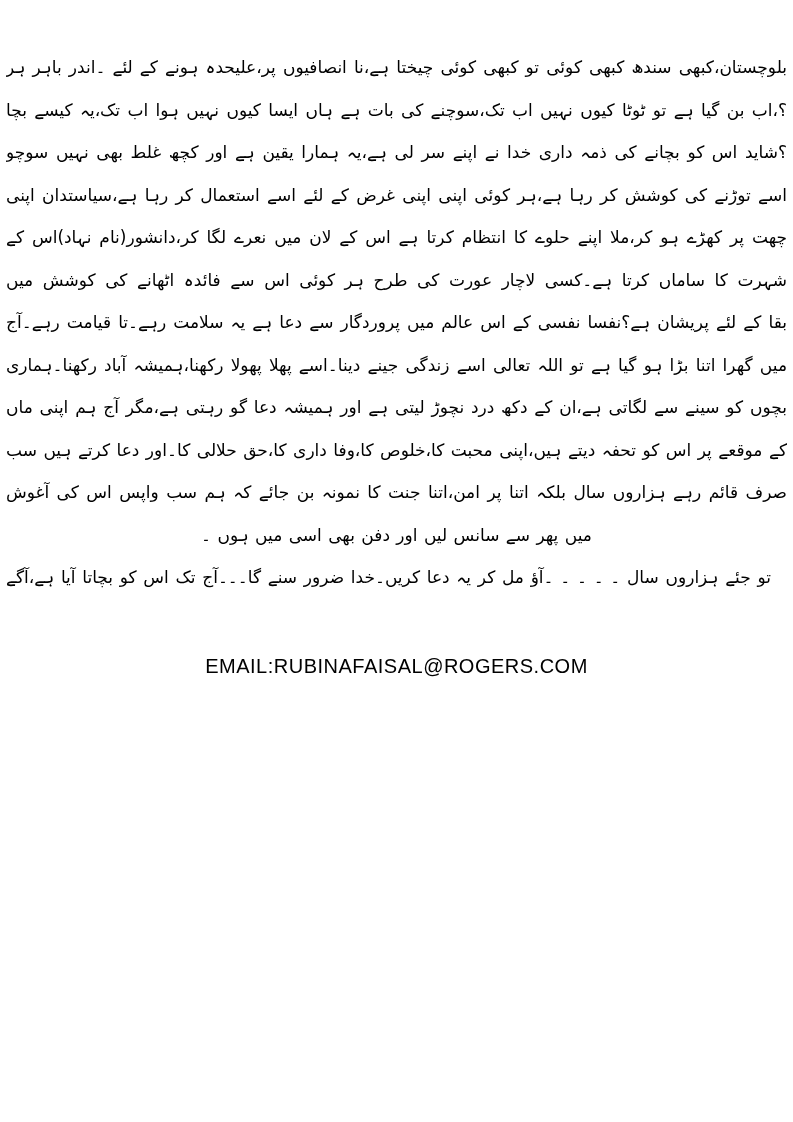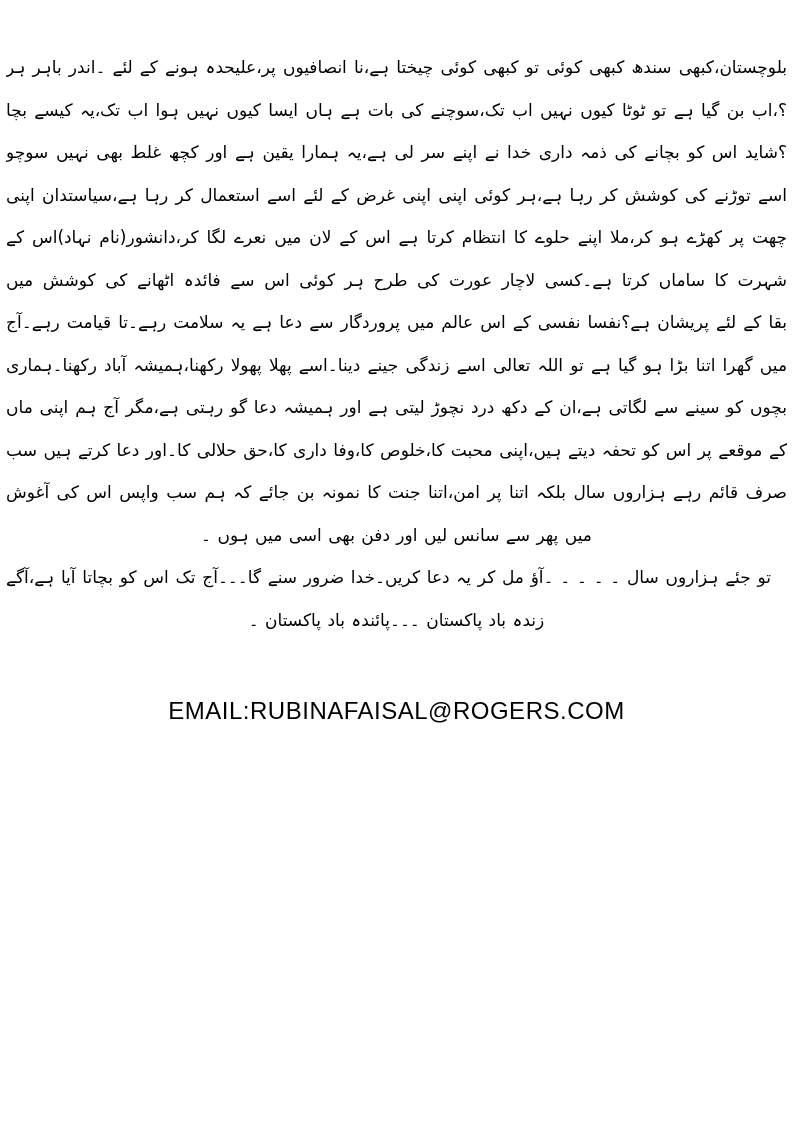--- a/index.html
+++ b/index.html
@@ -39,21 +39,21 @@
       text-align-last: center;
     }
     .urdu-line.indent-first {
       padding-right: 16px;
     }
     .email-line {
       margin-top: 56px;
       text-align: center;
       direction: ltr;
       font-family: "Liberation Sans", sans-serif;
-      font-size: 24px;
+      font-size: 20px;
       letter-spacing: 0.5px;
       color: #000000;
     }
   </style>
 </head>
 <body>
 
 <div class="page">
   <div class="text-block">
     <div class="urdu-line">بلوچستان،کبھی سندھ کبھی کوئی تو کبھی کوئی چیختا ہے،نا انصافیوں پر،علیحدہ ہونے کے لئے ۔اندر باہر ہر طرف شور ہے۔پاکستان کیوں بنا</div>
@@ -62,16 +62,15 @@
     <div class="urdu-line">اسے توڑنے کی کوشش کر رہا ہے،ہر کوئی اپنی اپنی غرض کے لئے اسے استعمال کر رہا ہے،سیاستدان اپنی سیاست کا تماشہ دکھاتا ہے اس کی</div>
     <div class="urdu-line">چھت پر کھڑے ہو کر،ملا اپنے حلوے کا انتظام کرتا ہے اس کے لان میں نعرے لگا کر،دانشور(نام نہاد)اس کے ہونے کا شور مچا کر،اپنی</div>
     <div class="urdu-line">شہرت کا ساماں کرتا ہے۔کسی لاچار عورت کی طرح ہر کوئی اس سے فائدہ اٹھانے کی کوشش میں ہے،کون ہے جو اس کا سوچتا ہے؟۔اس کی</div>
     <div class="urdu-line">بقا کے لئے پریشان ہے؟نفسا نفسی کے اس عالم میں پروردگار سے دعا ہے یہ سلامت رہے۔تا قیامت رہے۔آج تک اتنی بری نظروں</div>
     <div class="urdu-line">میں گھرا اتنا بڑا ہو گیا ہے تو اللہ تعالی اسے زندگی جینے دینا۔اسے پھلا پھولا رکھنا،ہمیشہ آباد رکھنا۔ہماری دھرتی ہماری ماں ہے،گو،ہر پل ماں</div>
     <div class="urdu-line">بچوں کو سینے سے لگاتی ہے،ان کے دکھ درد نچوڑ لیتی ہے اور ہمیشہ دعا گو رہتی ہے،مگر آج ہم اپنی ماں کے لئے دعا مانگتے ہیں،اس کی سالگرہ</div>
     <div class="urdu-line">کے موقعے پر اس کو تحفہ دیتے ہیں،اپنی محبت کا،خلوص کا،وفا داری کا،حق حلالی کا۔اور دعا کرتے ہیں سب مل کر ہمارا یہ پیارا پاکستان نہ</div>
     <div class="urdu-line">صرف قائم رہے ہزاروں سال بلکہ اتنا پر امن،اتنا جنت کا نمونہ بن جائے کہ ہم سب واپس اس کی آغوش میں لوٹ جائیں۔اس کی مٹی</div>
     <div class="urdu-line center">میں پھر سے سانس لیں اور دفن بھی اسی میں ہوں ۔</div>
     <div class="urdu-line indent-first">تو جئے ہزاروں سال ۔ ۔ ۔ ۔ ۔آؤ مل کر یہ دعا کریں۔خدا ضرور سنے گا۔۔۔آج تک اس کو بچاتا آیا ہے،آگے بھی بچائے گا۔نہ</div>
-    <div class="urdu-line center">زندہ باد پاکستان ۔۔۔پائندہ باد پاکستان ۔</div>
     <div class="email-line">EMAIL:RUBINAFAISAL@ROGERS.COM</div>
   </div>
 </div>
 
 </body></html>

